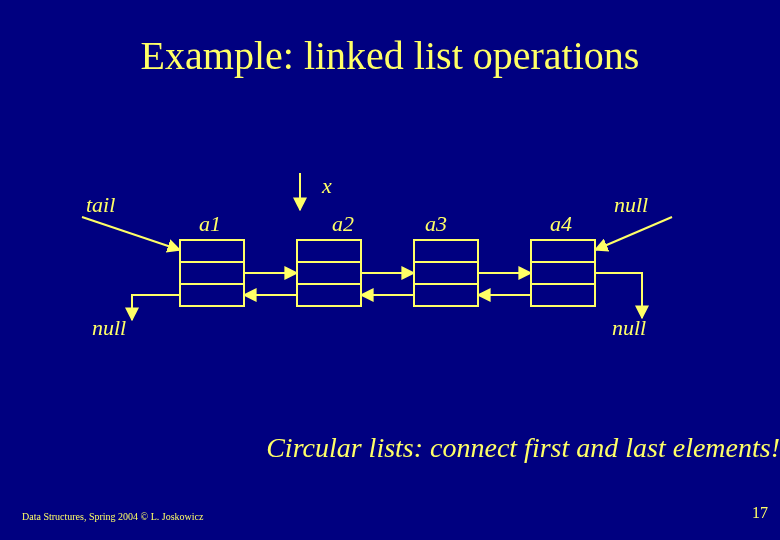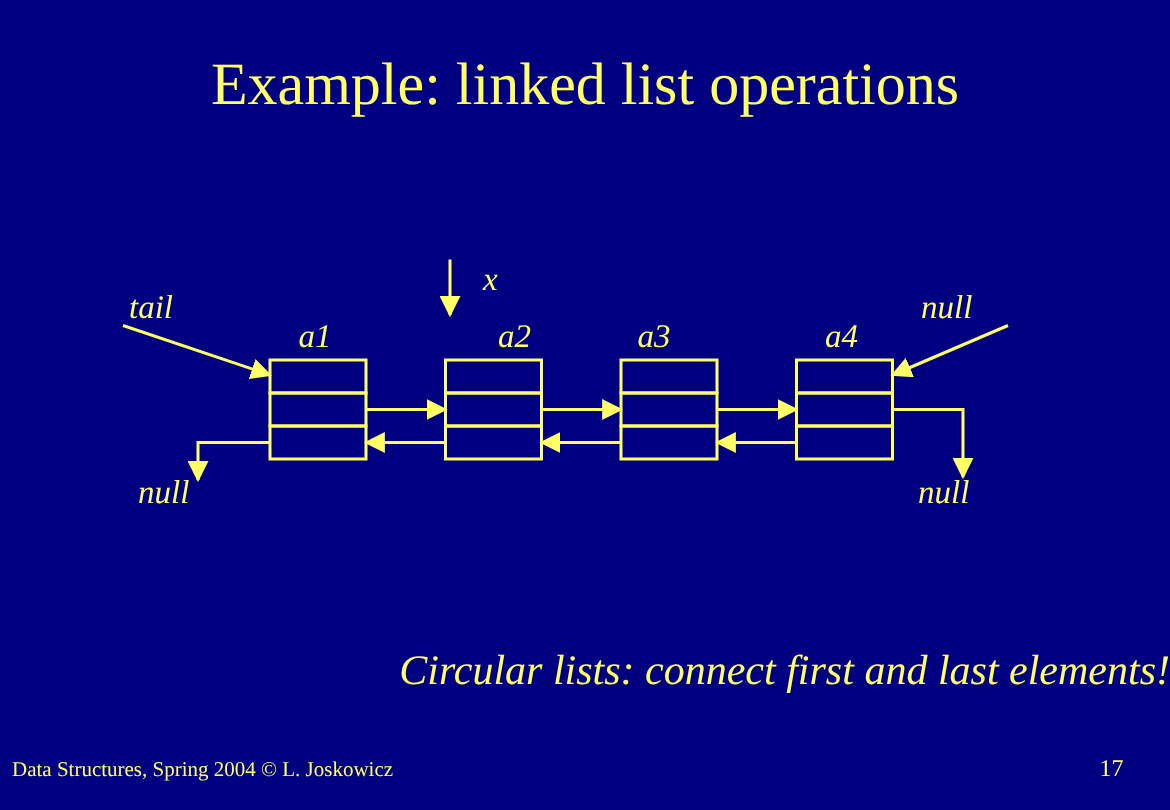--- a/index.html
+++ b/index.html
@@ -25,27 +25,27 @@
   }
   .caption{
     position:absolute;
     left:0;right:0;top:432px;
     text-align:right;
     font-style:italic;
     font-size:28px;
   }
   .footer{
     position:absolute;
-    left:8px;bottom:18px;
-    font-size:14px;
+    left:22px;bottom:18px;
+    font-size:10px;
     font-style:normal;
   }
   .pagenum{
     position:absolute;
-    right:31px;bottom:18px;
+    right:12px;bottom:18px;
     font-size:16px;
   }
   svg.diagram{
     position:absolute;
     left:0;top:0;
   }
 </style>
 </head>
 <body>
 

